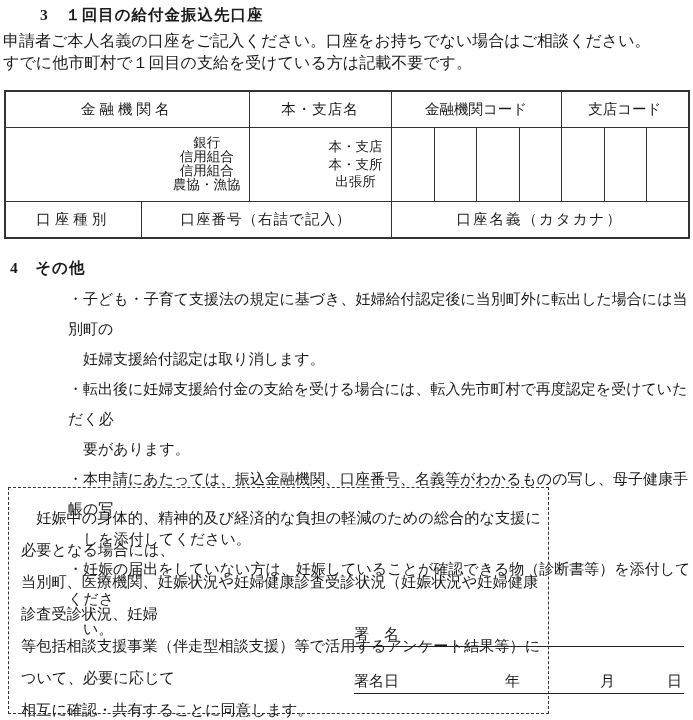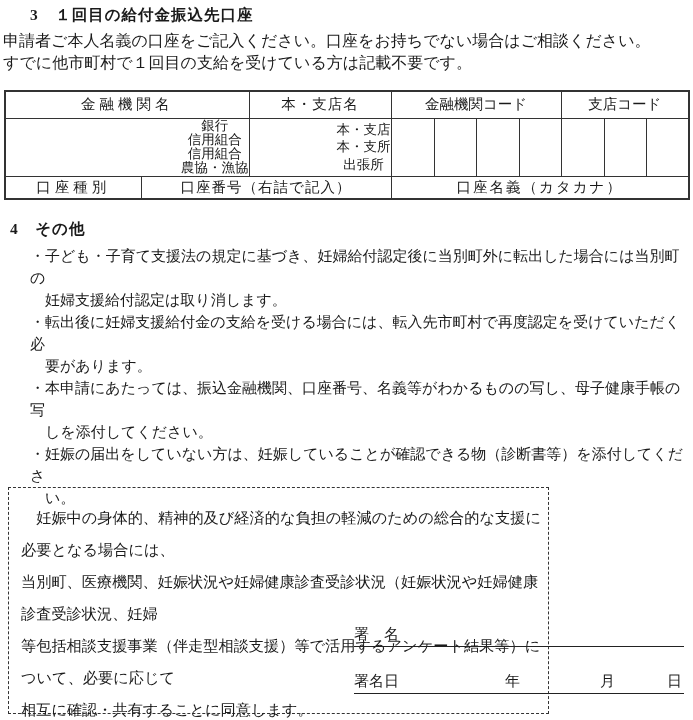--- a/index.html
+++ b/index.html
@@ -10,34 +10,34 @@
     background:#ffffff;
     color:#1a1a1a;
     font-family:"Liberation Serif", serif;
     overflow:hidden;
   }
   .heading {
     font-weight:bold;
     font-size:15.5px;
     letter-spacing:1px;
   }
-  .s3-title { padding-left:30px; padding-top:5px; }
+  .s3-title { padding-left:40px; padding-top:5px; }
   .intro { padding-left:3px; margin-top:4px; font-size:16px; line-height:22px; }
 
   table.bank-table {
     border-collapse:collapse;
     table-layout:fixed;
     width:684px;
     margin-left:4px;
     margin-top:16px;
     border:2px solid #333;
   }
   table.bank-table td {
     border:1px solid #333;
-    padding:0;
+    padding:8px;
     font-size:14.5px;
     vertical-align:middle;
   }
   tr.r1 td { height:27px; text-align:center; }
   tr.r2 td { height:56px; }
   tr.r3 td { height:23px; text-align:center; }
   tr.r4 td { height:56px; }
   .ls4 { letter-spacing:4px; }
   .ls2 { letter-spacing:2px; }
   .ls1 { letter-spacing:1px; }
@@ -51,21 +51,21 @@
     display:inline-block; text-align:center;
     font-size:13.5px; line-height:17.5px;
   }
   td.atype { text-align:center; }
   td.atype .optblock {
     display:inline-block; text-align:left;
     font-size:14.5px; line-height:23px;
   }
 
   .s4-title { padding-left:10px; margin-top:19px; }
-  .bullets { margin-top:5px; font-size:15px; line-height:22px; }
+  .bullets { margin-top:5px; font-size:15px; line-height:30px;margin-left:38px; }
   .bl { padding-left:30px; }
   .bl.cont { padding-left:45px; }
 
   .consent-box {
     position:absolute;
     left:8px; top:487px;
     width:541px; height:227px;
     border:1.5px dashed #333;
   }
   .consent-text {

